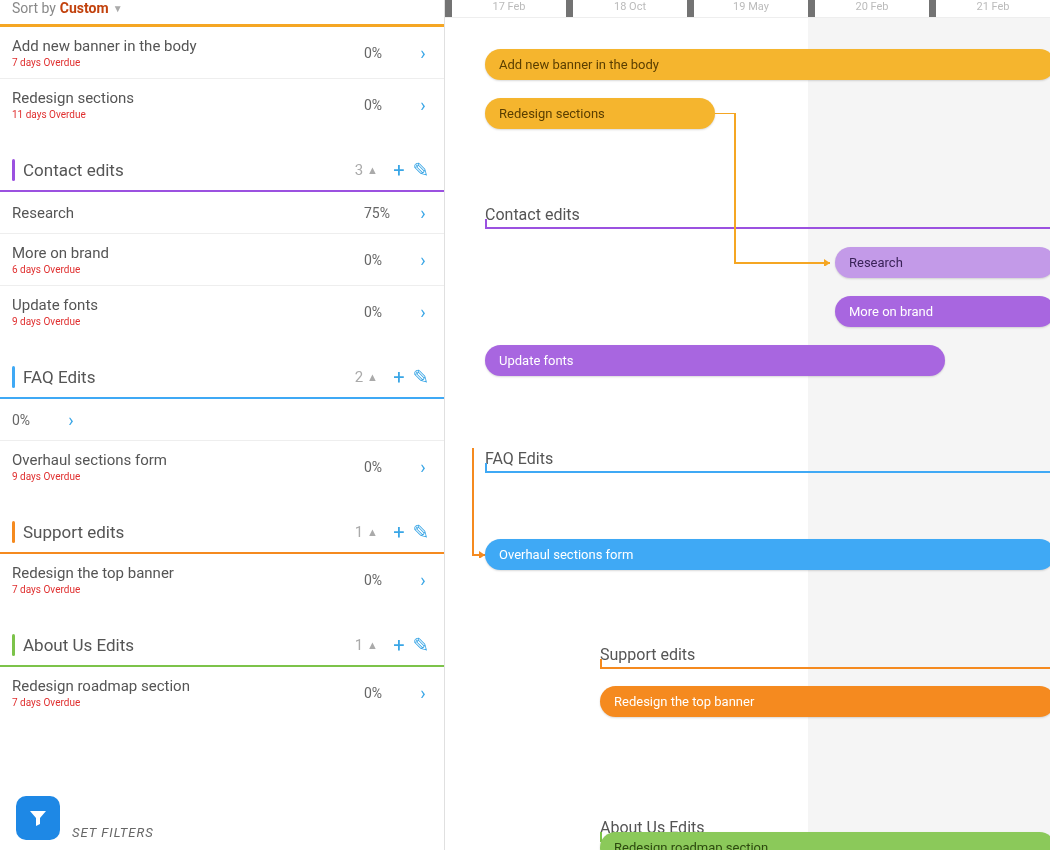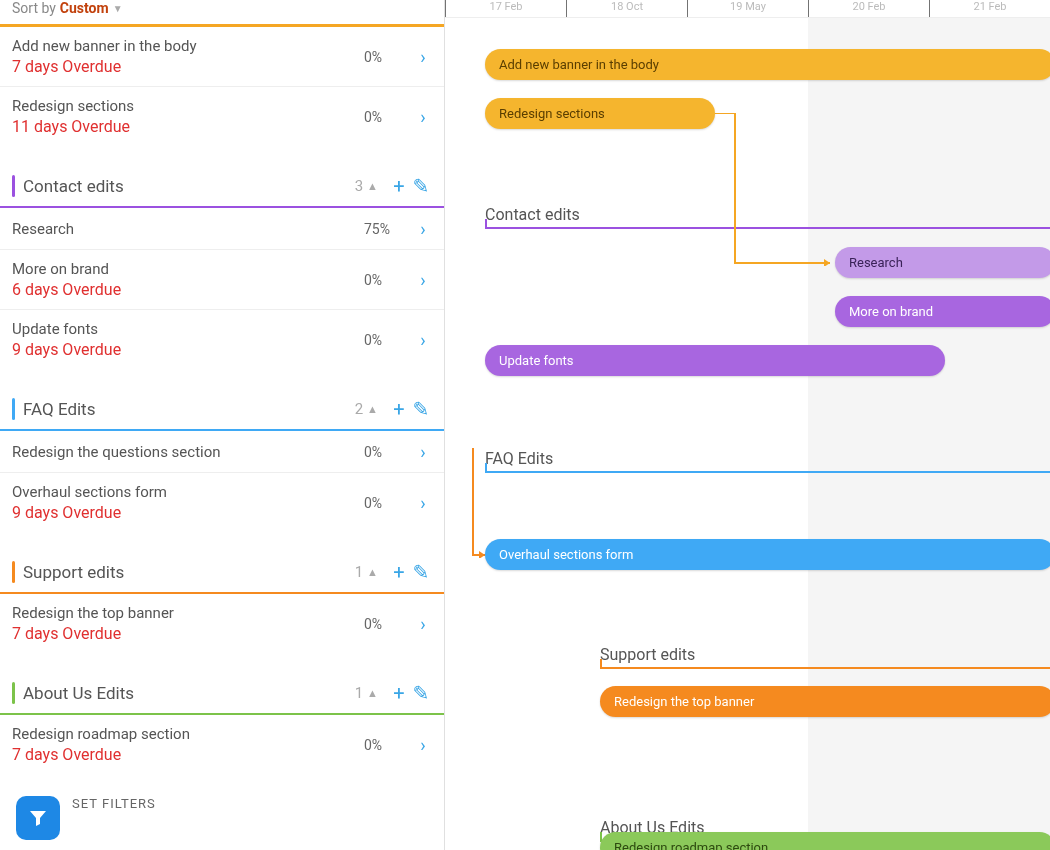--- a/index.html
+++ b/index.html
@@ -14,29 +14,29 @@
 .group-topline { height: 3px; }
 .group-header { display: flex; align-items: center; padding: 8px 12px; border-bottom: 2px solid; }
 .group-header .bar { width: 3px; height: 22px; margin-right: 8px; border-radius: 2px; }
 .group-header .title { flex: 1; font-size: 17px; color: #555; }
 .group-header .count { color: #aaa; font-size: 15px; margin-right: 4px; }
 .group-header .caret { color: #aaa; font-size: 11px; margin-right: 10px; }
 .group-header .iconbtn { color: #3aa6e6; font-size: 20px; width: 22px; text-align: center; cursor: pointer; }
 .task-row { display: flex; align-items: center; padding: 10px 12px; border-top: 1px solid #eee; }
 .task-row:first-of-type { border-top: none; }
 .task-text { flex: 1; font-size: 15px; color: #555; }
-.task-text .overdue { color: #e03030; font-size: 16px; margin-top: 2px; }
+.task-text .overdue { color: #e03030; font-size: 10px; margin-top: 2px; }
 .task-pct { width: 50px; text-align: left; color: #666; font-size: 14px; }
 .task-arrow { color: #3aa6e6; font-size: 18px; width: 18px; text-align: center; }
-.filter-pill { position: absolute; bottom: 10px; left: 16px; display: flex; align-items: flex-start; cursor: pointer; }
+.filter-pill { position: absolute; bottom: 10px; left: 16px; display: flex; align-items: flex-end; cursor: pointer; font-style: italic; }
 .filter-pill .ficon { width: 44px; height: 44px; background: #1e88e5; border-radius: 10px; display: flex; align-items: center; justify-content: center; color: #fff; }
 .filter-pill .flabel { margin-left: 12px; font-size: 13px; letter-spacing: 1px; color: #666; }
 
 .timeline-head { display: flex; height: 18px; border-bottom: 1px solid #eee; color: #bbb; font-size: 11px; }
-.timeline-head .cell { flex: 1; text-align: center; border-left: 1px solid #737373; }
+.timeline-head .cell { flex: 1; text-align: center; border-left: 7px solid #737373; }
 .timeline-body { position: relative; height: 830px; }
 .weekend-col { position: absolute; top: 0; bottom: 0; background: #f5f5f5; }
 .gantt-bar { position: absolute; height: 31px; border-radius: 16px; display: flex; align-items: center; padding: 0 14px; font-size: 13px; color: #444; box-shadow: 0 1px 2px rgba(0,0,0,0.15); white-space: nowrap; }
 .gantt-group-label { position: absolute; font-size: 16px; color: #555; }
 .gantt-group-line { position: absolute; height: 2px; border-radius: 2px 0 0 2px; }
 .gantt-group-line::before { content:''; position:absolute; left:0; top:-8px; width:2px; height:10px; background:inherit; }
 .dep-line { position: absolute; }
 </style>
 </head>
 <body>
@@ -98,21 +98,20 @@
       <div class="group-header" style="border-color:#3fa9f5">
         <div class="bar" style="background:#3fa9f5"></div>
         <div class="title">FAQ Edits</div>
         <div class="count">2</div>
         <div class="caret">▲</div>
         <div class="iconbtn">+</div>
         <div class="iconbtn">✎</div>
       </div>
       <div id="tasks-faq">
           <div class="task-row">
-            <div class="task-text">Redesign the questions section</div>
             <div class="task-pct">0%</div>
             <div class="task-arrow">›</div>
           </div>
           <div class="task-row">
             <div class="task-text">Overhaul sections form<div class="overdue">9 days Overdue</div></div>
             <div class="task-pct">0%</div>
             <div class="task-arrow">›</div>
           </div>
         </div>
     </div>

